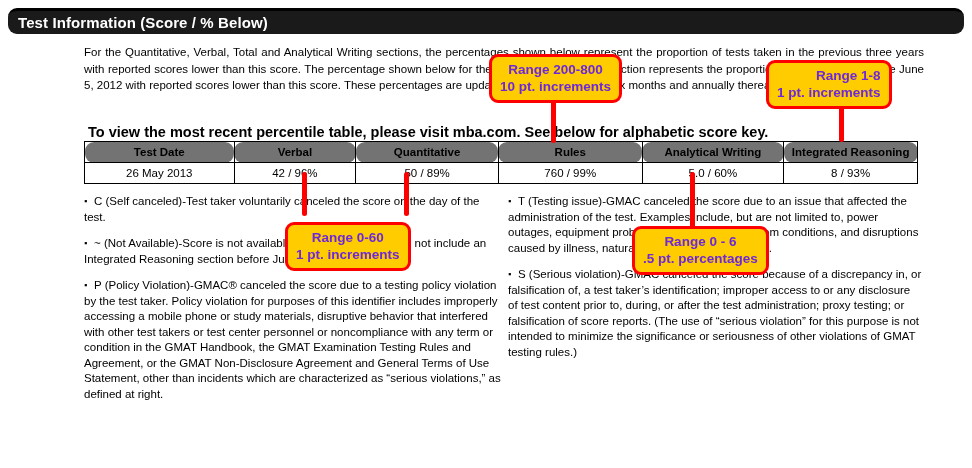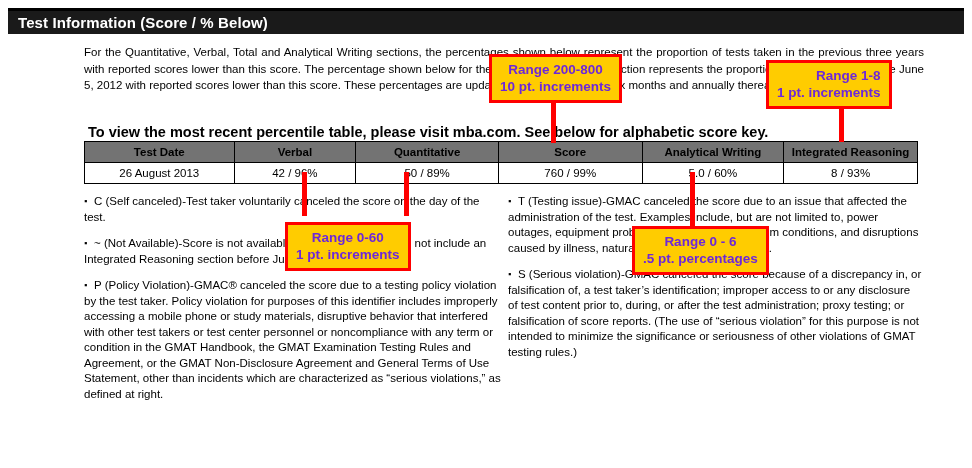--- a/index.html
+++ b/index.html
@@ -1,15 +1,15 @@
 <!DOCTYPE html>
 <html><head>
 <meta charset="utf-8">
 <style>
-  * { box-sizing: border-box; }
+  * { box-sizing: border-box; border-radius: 9px; }
   html, body { margin: 0; padding: 0; }
   body {
     width: 972px;
     height: 468px;
     background: #ffffff;
     font-family: "Liberation Sans", sans-serif;
     color: #000000;
     position: relative;
     overflow: hidden;
   }
@@ -142,28 +142,28 @@
 <div class="intro">For the Quantitative, Verbal, Total and Analytical Writing sections, the percentages shown below represent the proportion of tests taken in the previous three years with reported scores lower than this score. The percentage shown below for the Integrated Reasoning section represents the proportion of IR tests taken since June 5, 2012 with reported scores lower than this score. These percentages are updated monthly for the first six months and annually thereafter.</div>
 
 <div class="percentile-line">To view the most recent percentile table, please visit mba.com. See below for alphabetic score key.</div>
 
 <table class="score-table">
   <thead>
     <tr>
       <th style="width:150px">Test Date</th>
       <th style="width:122px">Verbal</th>
       <th style="width:143px">Quantitative</th>
-      <th style="width:144px">Score</th>
+      <th style="width:144px">Rules</th>
       <th style="width:142px">Analytical Writing</th>
       <th style="width:134px">Integrated Reasoning</th>
     </tr>
   </thead>
   <tbody>
     <tr>
-      <td>26 August 2013</td>
+      <td>26 May 2013</td>
       <td>42 / 96%</td>
       <td>50 / 89%</td>
       <td>760 / 99%</td>
       <td>5.0 / 60%</td>
       <td>8 / 93%</td>
     </tr>
   </tbody>
 </table>
 
 <div class="key-col key-left">

